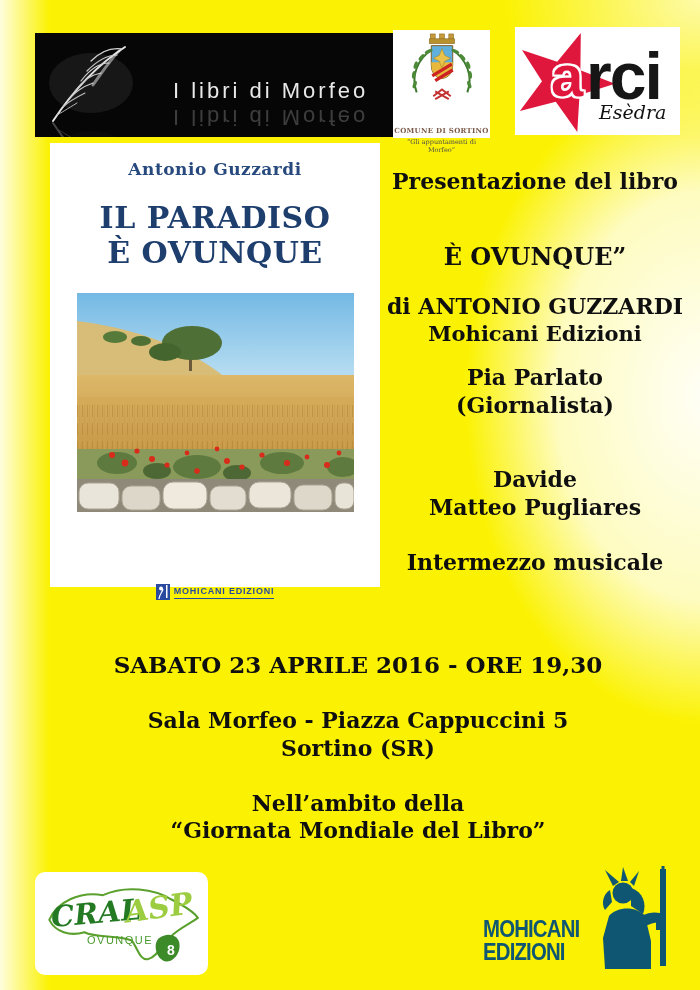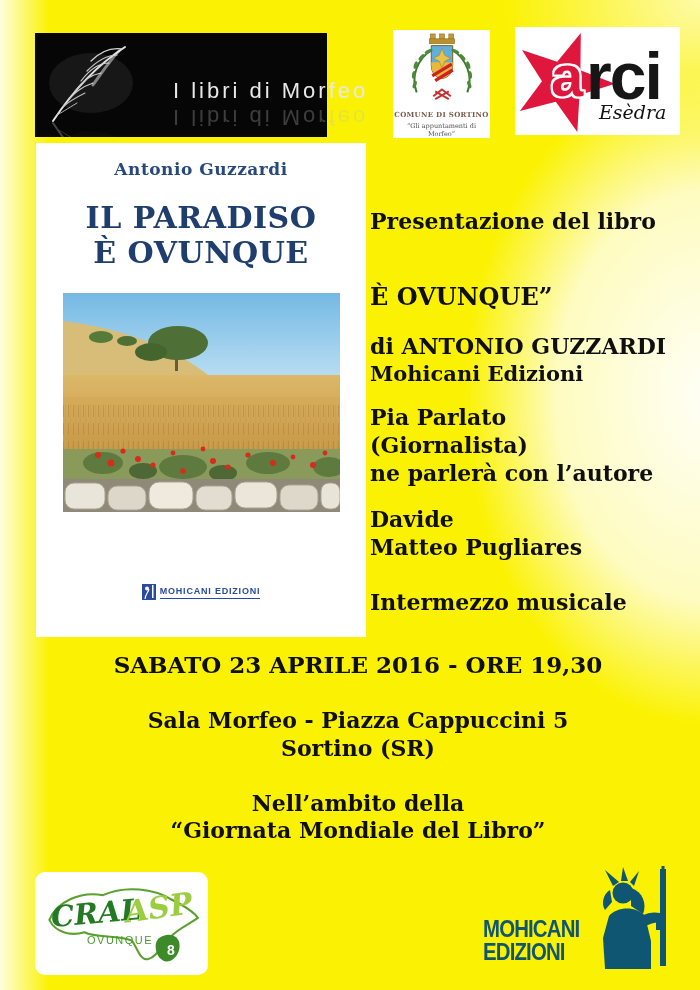--- a/index.html
+++ b/index.html
@@ -6,52 +6,52 @@
   .poster{
     position:relative;width:700px;height:990px;overflow:hidden;
     font-family:"DejaVu Serif",serif;color:#101010;
     background-color:#fbf203;
     background-image:
       linear-gradient(to right, rgba(255,255,245,0.9) 0%, rgba(255,255,245,0) 7%),
       radial-gradient(ellipse 48% 46% at 101% 40%, rgba(255,255,255,0.97) 0%, rgba(255,255,255,0.75) 45%, rgba(255,255,255,0) 72%),
       radial-gradient(ellipse 40% 20% at 100% 0%, rgba(255,255,255,0.65) 0%, rgba(255,255,255,0) 70%);
   }
   
-  .banner{position:absolute;left:35px;top:33px;width:292px;height:104px;background:#060606;}
+  .banner{position:absolute;left:35px;top:33px;width:357px;height:104px;background:#060606;padding-left:8px;}
   .banner-title{position:absolute;left:138px;top:45px;width:192px;text-align:center;white-space:nowrap;
     font-family:"Liberation Sans",sans-serif;font-size:22px;letter-spacing:3px;color:#e8e8e8;}
   .banner-title-refl{position:absolute;left:138px;top:71px;width:192px;text-align:center;white-space:nowrap;
     font-family:"Liberation Sans",sans-serif;font-size:22px;letter-spacing:3px;color:#bdbdbd;
     transform:scaleY(-1);opacity:.3;}
   .feather-svg{position:absolute;left:4px;top:2px;}
   
   .comune-box{position:absolute;left:393px;top:30px;width:97px;height:108px;background:#ffffff;text-align:center;}
-  .comune-name{font-size:7px;line-height:8px;font-weight:bold;color:#7a5a48;letter-spacing:.3px;margin-top:1px;}
+  .comune-name{font-size:7px;line-height:8px;font-weight:bold;color:#7a5a48;letter-spacing:.3px;margin-top:17px;}
   .comune-sub{font-size:6.5px;line-height:8px;color:#4a4a4a;margin-top:3px;}
   
   .arci-box{position:absolute;left:515px;top:27px;width:165px;height:108px;background:#ffffff;}
   .arci-a{position:absolute;left:36px;top:20px;font-family:"Liberation Sans",sans-serif;font-weight:bold;
     font-size:58px;line-height:58px;color:#e0173c;
     text-shadow:-2px 0 0 #fff,2px 0 0 #fff,0 -2px 0 #fff,0 2px 0 #fff,-2px -2px 0 #fff,2px 2px 0 #fff,-2px 2px 0 #fff,2px -2px 0 #fff;}
   .arci-rci{position:absolute;left:71px;top:20px;font-family:"Liberation Sans",sans-serif;font-weight:bold;
     font-size:66px;line-height:58px;letter-spacing:-2px;color:#161616;}
   .arci-sub{position:absolute;left:84px;top:74px;font-family:"DejaVu Serif",serif;font-style:italic;
     font-size:19px;color:#111;}
   
-  .cover{position:absolute;left:36px;top:143px;width:330px;height:494px;background:#ffffff;}
+  .cover{position:absolute;left:50px;top:143px;width:330px;height:444px;background:#ffffff;}
   .cover-author{position:absolute;left:0;top:16px;width:100%;text-align:center;
     font-size:17px;font-weight:bold;color:#27497e;letter-spacing:.5px;}
   .cover-title{position:absolute;left:0;top:57px;width:100%;text-align:center;
     font-size:30px;line-height:35px;font-weight:bold;color:#1e3e6e;letter-spacing:.5px;}
   .cover-photo{position:absolute;left:27px;top:150px;}
   .cover-pub{position:absolute;left:0;top:441px;width:100%;display:flex;justify-content:center;align-items:center;gap:4px;}
   .cover-pub-text{font-family:"Liberation Sans",sans-serif;font-size:9px;font-weight:bold;letter-spacing:.8px;
     color:#2a4aa0;border-bottom:1px solid #2a4aa0;padding-bottom:2px;}
   
-  .rline{position:absolute;left:370px;width:330px;font-weight:bold;color:#0f0f0f;margin-top:40px;}
+  .rline{position:absolute;left:370px;width:330px;text-align:center;font-weight:bold;color:#0f0f0f;}
   .fs21{font-size:21px}.fs22{font-size:22px}.fs24{font-size:24px}
   
   .eline{position:absolute;left:0;width:700px;text-align:center;font-weight:bold;color:#0f0f0f;padding-left:8px;}
   .fs23{font-size:23px}
   
   .cral-box{position:absolute;left:35px;top:872px;width:173px;height:103px;background:#ffffff;border-radius:10px;}
   .cral-name{position:absolute;left:16px;top:24px;font-family:"DejaVu Serif",serif;font-style:italic;font-weight:bold;
     font-size:29px;color:#237a23;transform:rotate(-5deg);}
   .cral-asp{position:absolute;left:90px;top:18px;font-family:"DejaVu Serif",serif;font-style:italic;font-weight:bold;
     font-size:30px;color:#9ccc3f;transform:rotate(-8deg);}
@@ -216,21 +216,20 @@
       <span class="cover-pub-text">MOHICANI  EDIZIONI</span>
     </div>
   </div>
 
   <div class="rline fs22" style="top:168px">Presentazione del libro</div>
   <div class="rline fs24" style="top:242px">È OVUNQUE”</div>
   <div class="rline fs22" style="top:293px">di ANTONIO GUZZARDI</div>
   <div class="rline fs21" style="top:321px">Mohicani Edizioni</div>
   <div class="rline fs22" style="top:364px">Pia Parlato</div>
   <div class="rline fs22" style="top:392px">(Giornalista)</div>
-  <div class="rline fs22" style="top:420px">ne parlerà con l’autore</div>
   <div class="rline fs22" style="top:466px">Davide</div>
   <div class="rline fs22" style="top:494px">Matteo Pugliares</div>
   <div class="rline fs22" style="top:549px">Intermezzo musicale</div>
 
   <div class="eline fs23" style="top:651px">SABATO 23 APRILE 2016 - ORE 19,30</div>
   <div class="eline fs22" style="top:707px">Sala Morfeo - Piazza Cappuccini 5</div>
   <div class="eline fs22" style="top:735px">Sortino (SR)</div>
   <div class="eline fs22" style="top:790px">Nell’ambito della</div>
   <div class="eline fs22" style="top:817px">“Giornata Mondiale del Libro”</div>
 

